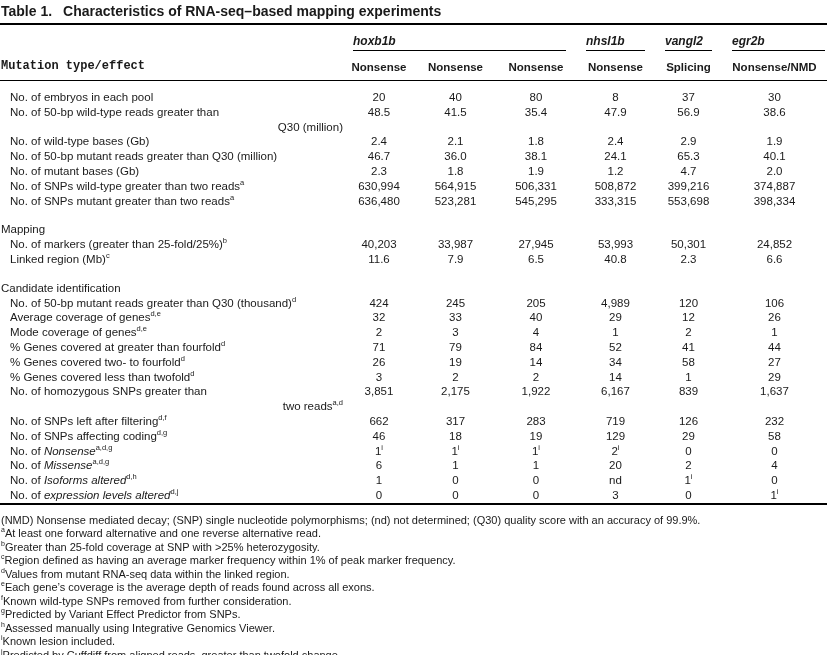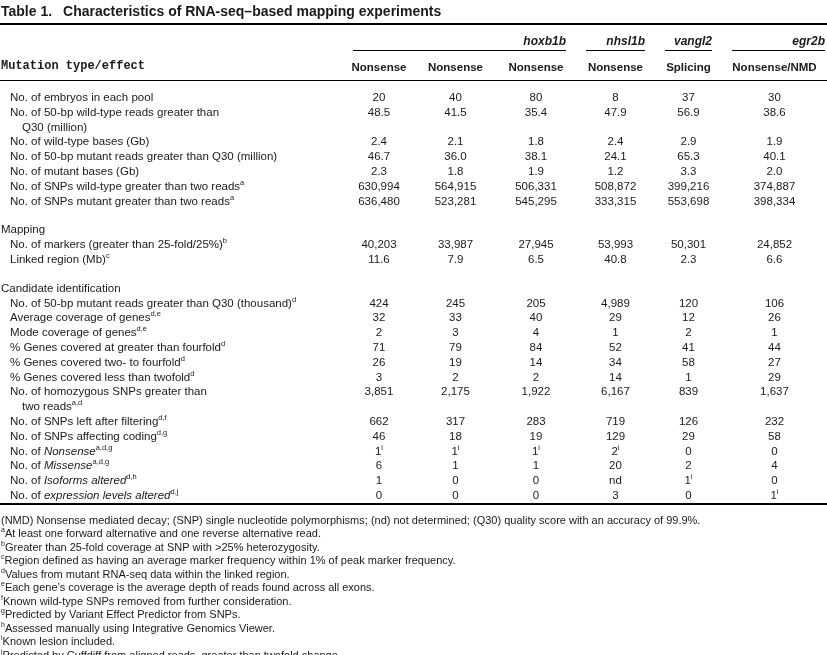--- a/index.html
+++ b/index.html
@@ -27,21 +27,21 @@
     border-bottom: 2px solid #000;
   }
   th, td { padding: 0; font-size: 11.5px; vertical-align: top; font-weight: normal; }
   thead th { vertical-align: bottom; text-align: center; }
 
   .gene-th { padding-top: 9px; }
   .generule {
     border-bottom: 1.2px solid #000;
     padding-bottom: 2px; margin: 0 10px;
     font-weight: bold; font-size: 12px; font-style: italic;
-    text-align: right; white-space: nowrap;
+    text-align: left; white-space: nowrap;
   }
   .generule.last { margin-right: 2px; }
 
   .mut-th {
     text-align: left; font-weight: bold; font-size: 12px;
     padding: 8px 0 7px 1px;
     border-bottom: 1.5px solid #000;
     white-space: nowrap;
     font-family: Liberation Mono, monospace;
   }
@@ -52,21 +52,21 @@
     white-space: nowrap;
   }
 
   tbody td { line-height: 14.8px; }
   tr.first td { padding-top: 9px; }
   tr.lastrow td { padding-bottom: 0; }
   td.rowlabel {
     padding-left: 22px; text-indent: -12px;
     white-space: nowrap; text-align: left;
   }
-  td.rowlabel .cont { display: block; text-indent: 0; }
+  td.rowlabel .cont { display: block; text-indent: 0; text-align: right; }
   td.val { text-align: center; white-space: nowrap; }
   td.section { padding-top: 14px; padding-left: 1px; text-align: left; white-space: nowrap; }
 
   sup { font-size: 7.5px; line-height: 0; vertical-align: super; letter-spacing: 0; }
 
   
   .footnotes { margin-top: 9px; padding-left: 1px; font-size: 11px; line-height: 13.5px; }
   .footnotes .fn, .footnotes .fn-abbrev { white-space: nowrap; }
   .footnotes sup { font-size: 7px; }
 </style>
@@ -151,21 +151,21 @@
           <td class="val">24.1</td>
           <td class="val">65.3</td>
           <td class="val">40.1</td>
         </tr>
         <tr>
           <td class="rowlabel">No. of mutant bases (Gb)</td>
           <td class="val">2.3</td>
           <td class="val">1.8</td>
           <td class="val">1.9</td>
           <td class="val">1.2</td>
-          <td class="val">3.3</td>
+          <td class="val">4.7</td>
           <td class="val">2.0</td>
         </tr>
         <tr>
           <td class="rowlabel">No. of SNPs wild-type greater than two reads<sup>a</sup></td>
           <td class="val">630,994</td>
           <td class="val">564,915</td>
           <td class="val">506,331</td>
           <td class="val">508,872</td>
           <td class="val">399,216</td>
           <td class="val">374,887</td>

